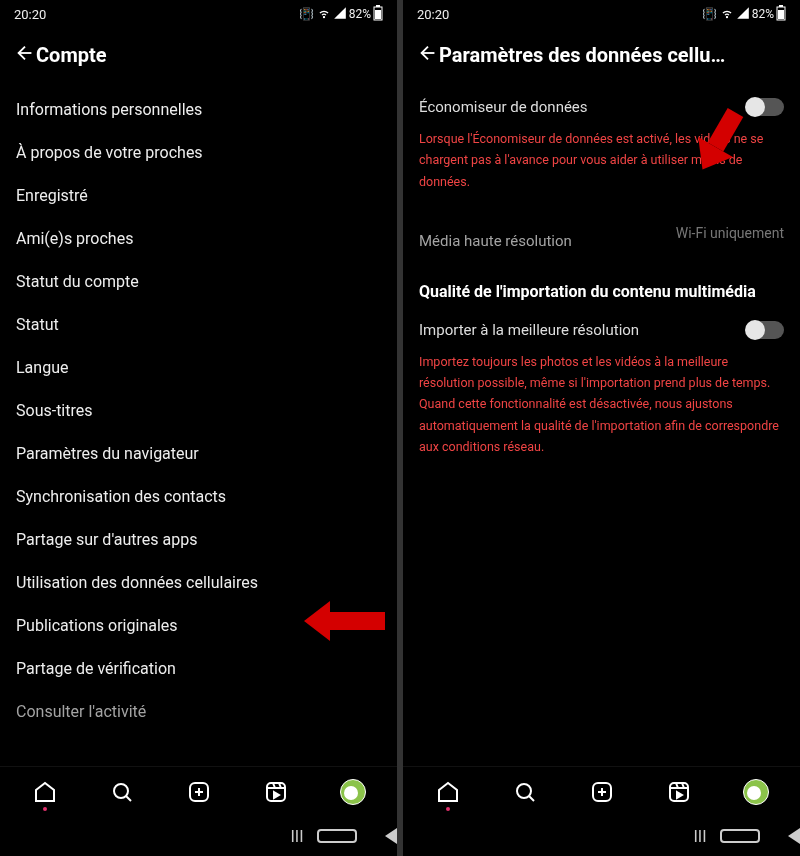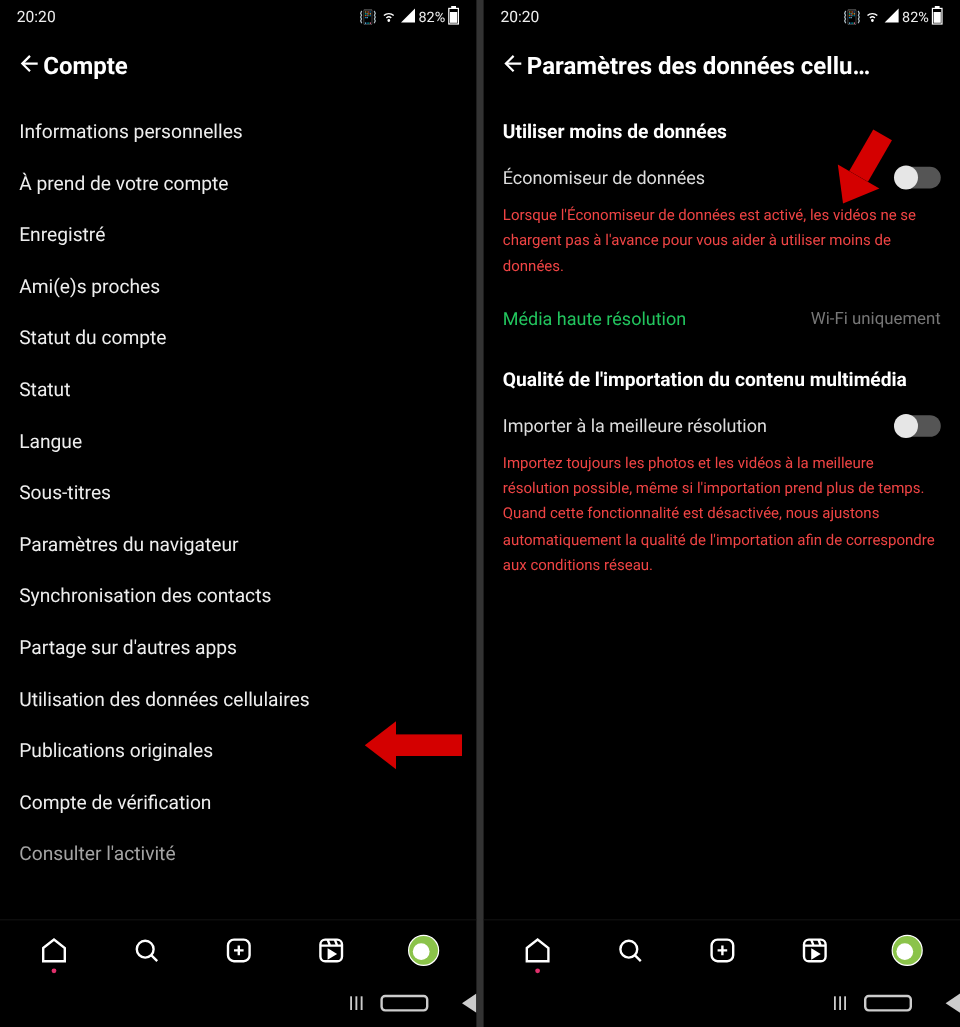--- a/index.html
+++ b/index.html
@@ -45,21 +45,21 @@
     padding: 12px 0;
   }
   .section-title { font-size: 16px; font-weight: 700; color: #fff; padding: 12px 0 10px 0; }
   .row {
     display: flex;
     justify-content: space-between;
     align-items: center;
     padding: 10px 0;
   }
   .row-label { font-size: 15px; color: #ddd; }
-  .row-label.dim { color: #22c55e; }
+  .row-label.dim { color: #a3a3a3; margin-top: 16px; }
   .row-value { font-size: 14px; color: #777; }
   .desc {
     font-size: 12.5px;
     color: #ef4444;
     line-height: 1.7;
     padding: 2px 0 14px 0;
   }
   .toggle {
     width: 38px;
     height: 18px;
@@ -153,33 +153,33 @@
       <svg class="back-arrow" viewBox="0 0 24 24">
           <path d="M19 12H5"></path>
           <path d="M12 19l-7-7 7-7"></path>
         </svg>
     </span>
     <span class="title">Compte</span>
   </div>
 
   <div class="content">
     <div class="menu-item">Informations personnelles</div>
-    <div class="menu-item">À prend de votre compte</div>
+    <div class="menu-item">À propos de votre proches</div>
     <div class="menu-item">Enregistré</div>
     <div class="menu-item">Ami(e)s proches</div>
     <div class="menu-item">Statut du compte</div>
     <div class="menu-item">Statut</div>
     <div class="menu-item">Langue</div>
     <div class="menu-item">Sous-titres</div>
     <div class="menu-item">Paramètres du navigateur</div>
     <div class="menu-item">Synchronisation des contacts</div>
     <div class="menu-item">Partage sur d'autres apps</div>
     <div class="menu-item">Utilisation des données cellulaires</div>
     <div class="menu-item">Publications originales</div>
-    <div class="menu-item">Compte de vérification</div>
+    <div class="menu-item">Partage de vérification</div>
     <div class="menu-item truncated">Consulter l'activité</div>
 
     <div class="arrow left" style="top:513px; left:304px;">
       <div class="arrow-head"></div>
         <div class="arrow-body"></div>
     </div>
   </div>
 
   <div class="bottom-nav">
     <div class="nav-icon">
@@ -255,21 +255,20 @@
     <span>
       <svg class="back-arrow" viewBox="0 0 24 24">
           <path d="M19 12H5"></path>
           <path d="M12 19l-7-7 7-7"></path>
         </svg>
     </span>
     <span class="title">Paramètres des données cellu…</span>
   </div>
 
   <div class="content">
-    <div class="section-title">Utiliser moins de données</div>
 
     <div class="row">
       <span class="row-label">Économiseur de données</span>
       <div class="toggle">
           <div class="knob"></div>
         </div>
     </div>
     <div class="desc">Lorsque l'Économiseur de données est activé, les vidéos ne se chargent pas à l'avance pour vous aider à utiliser moins de données.</div>
 
     <div class="row">

